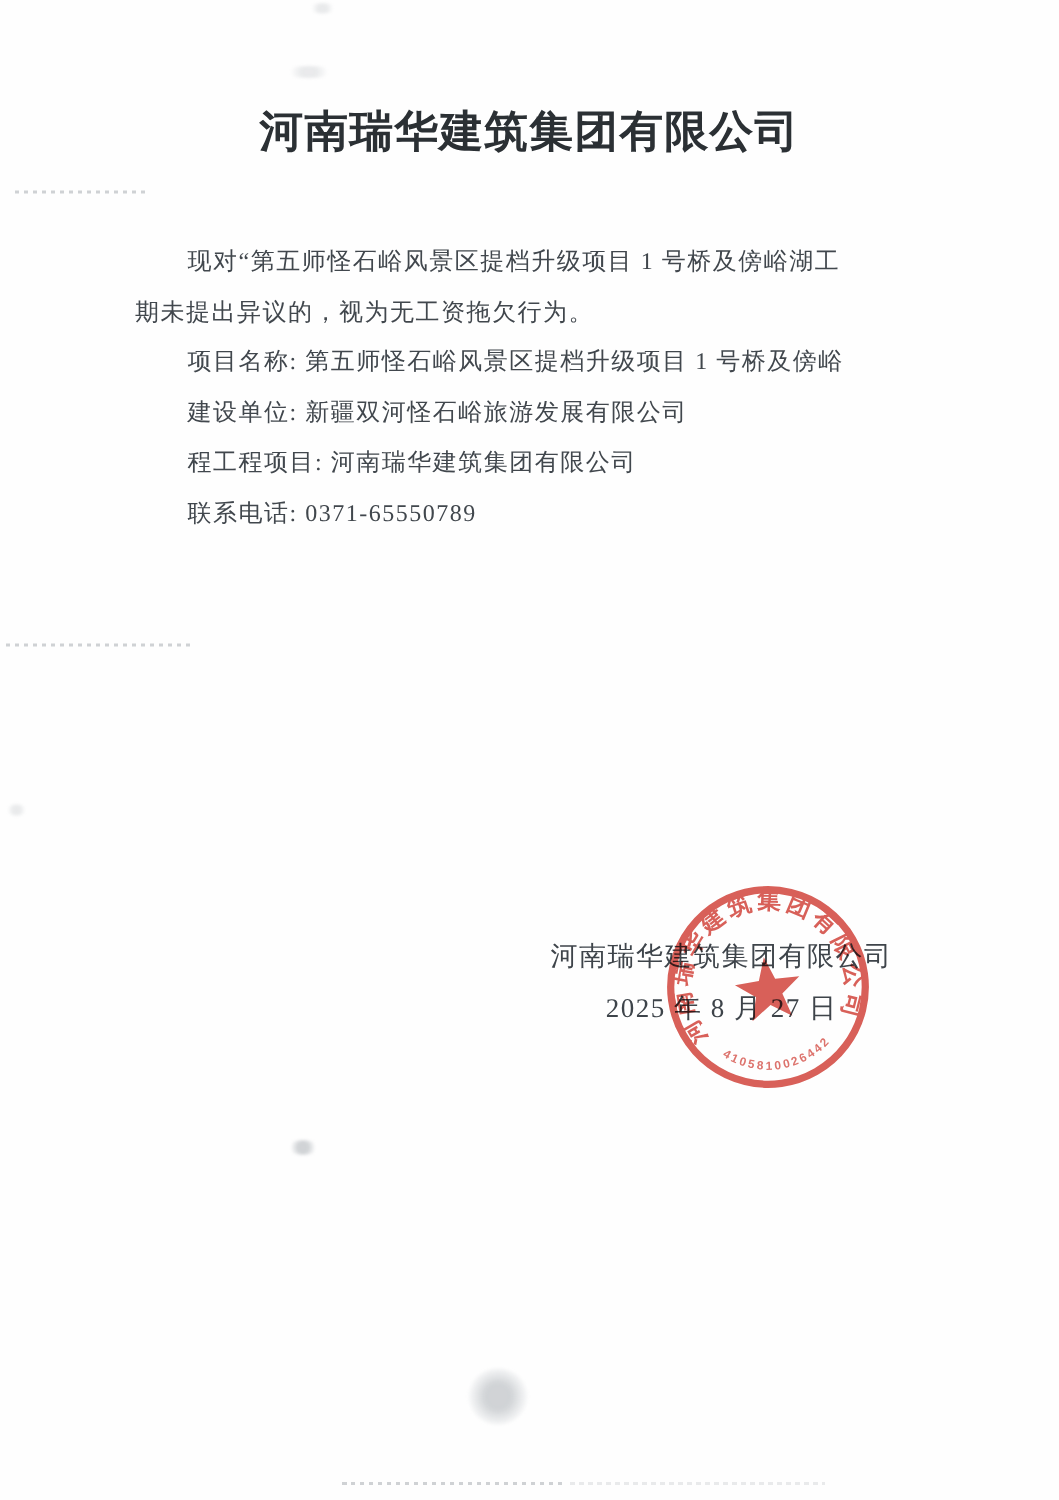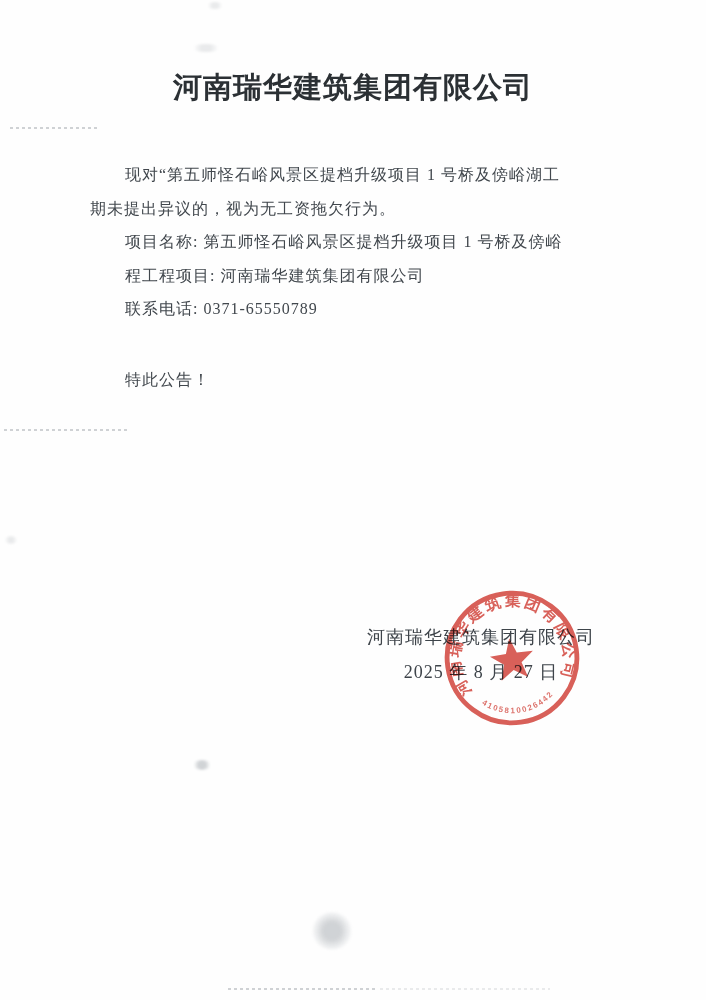--- a/index.html
+++ b/index.html
@@ -74,23 +74,23 @@
   <div class="artifact blob" style="left:312px;top:912px;width:40px;height:38px;"></div>
   <div class="artifact dotline" style="left:228px;top:988px;width:150px;"></div>
   <div class="artifact dotline faint" style="left:380px;top:988px;width:170px;"></div>
 
   <div class="title">河南瑞华建筑集团有限公司</div>
 
   <div class="body-block">
     <div class="line ind">现对“第五师怪石峪风景区提档升级项目 1 号桥及傍峪湖工</div>
     <div class="line">期未提出异议的，视为无工资拖欠行为。</div>
     <div class="line ind">项目名称: 第五师怪石峪风景区提档升级项目 1 号桥及傍峪</div>
+    <div class="line ind">建设单位: 新疆双河怪石峪旅游发展有限公司</div>
     <div class="line ind">程工程项目: 河南瑞华建筑集团有限公司</div>
     <div class="line ind">联系电话: 0371-65550789</div>
-    <div class="line ind closing">特此公告！</div>
   </div>
 
   <div class="signature">
     <div class="line">河南瑞华建筑集团有限公司</div>
     <div class="line">2025 年 8 月 27 日</div>
   </div>
 
   <div class="seal-wrap">
     <svg viewBox="0 0 200 200" xmlns="http://www.w3.org/2000/svg">
       <defs>

